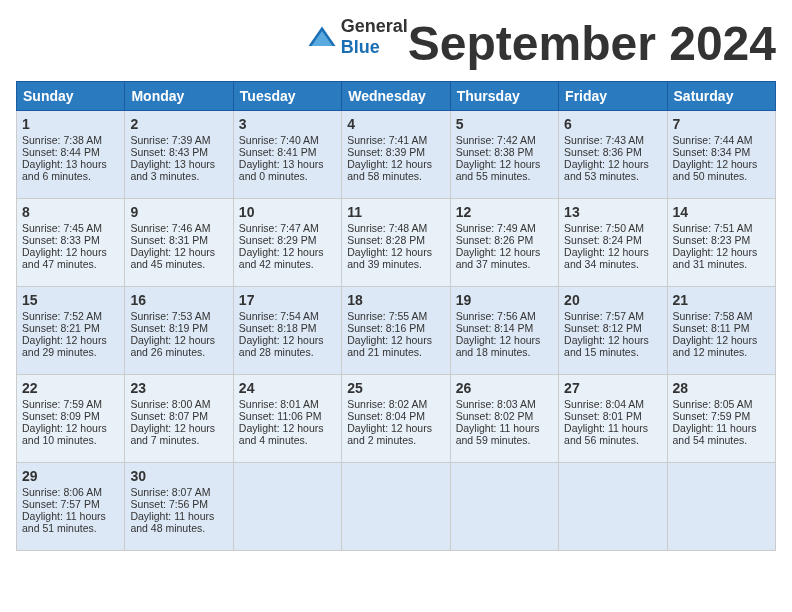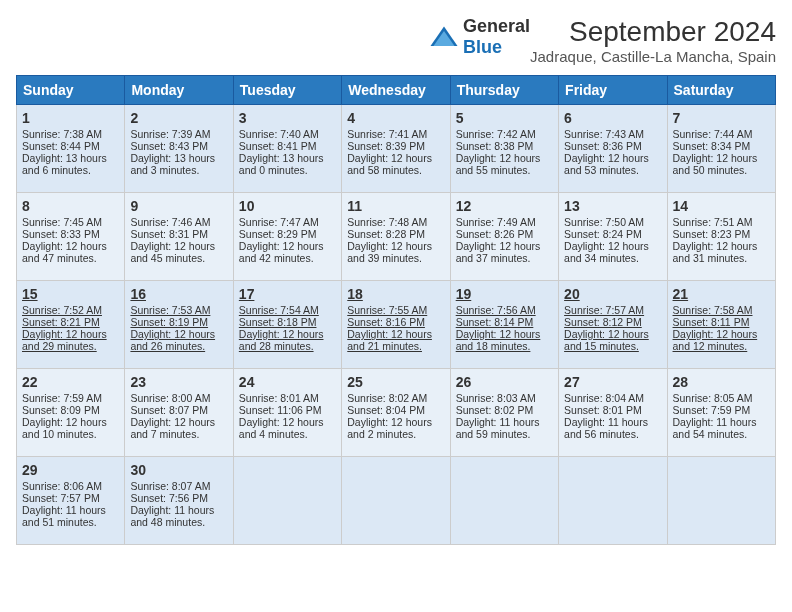--- a/index.html
+++ b/index.html
@@ -32,22 +32,22 @@
       color: #1a6fb5;
     }
     .logo-icon {
       width: 30px;
       height: 24px;
     }
     .title-block {
       text-align: right;
     }
     .month-title {
-      font-size: 28px;
-      font-weight: normal;
+      font-size: 48px;
+      font-weight: bold;
       color: #333;
     }
     .location-title {
       font-size: 15px;
       color: #555;
     }
     .calendar-table {
       width: 100%;
       border-collapse: collapse;
       table-layout: fixed;
@@ -82,42 +82,41 @@
       font-weight: bold;
       color: #333;
       display: block;
       margin-bottom: 2px;
     }
     .cell-empty {
       background: #f0f0f0 !important;
     }
     .row1 td { background: #dce8f5 !important; }
     .row2 td { background: #e8f0f8 !important; }
-    .row3 td { background: #dce8f5 !important; text-decoration: underline; }
+    .row3 td { background: #dce8f5 !important; }
     .row4 td { background: #e8f0f8 !important; }
     .row5 td { background: #dce8f5 !important; }
     .cell-empty { background: #f5f5f5 !important; }
   </style>
 </head>
 <body>
 
 <div class="header">
   <div class="logo">
     <svg class="logo-icon" viewBox="0 0 40 32" xmlns="http://www.w3.org/2000/svg">
       <polygon points="20,2 38,28 2,28" fill="#1a6fb5"></polygon>
       <polygon points="20,8 34,28 6,28" fill="#5aaae0"></polygon>
     </svg>
     <div>
       <span class="logo-text-general">General</span><br>
       <span class="logo-text-blue">Blue</span>
     </div>
   </div>
   <div class="title-block">
     <div class="month-title">September 2024</div>
-    <div class="location-title">Jadraque, Castille-La Mancha, Spain</div>
   </div>
 </div>
 
 <table class="calendar-table">
   <thead>
     <tr>
     <th>Sunday</th>
         <th>Monday</th>
         <th>Tuesday</th>
         <th>Wednesday</th>

